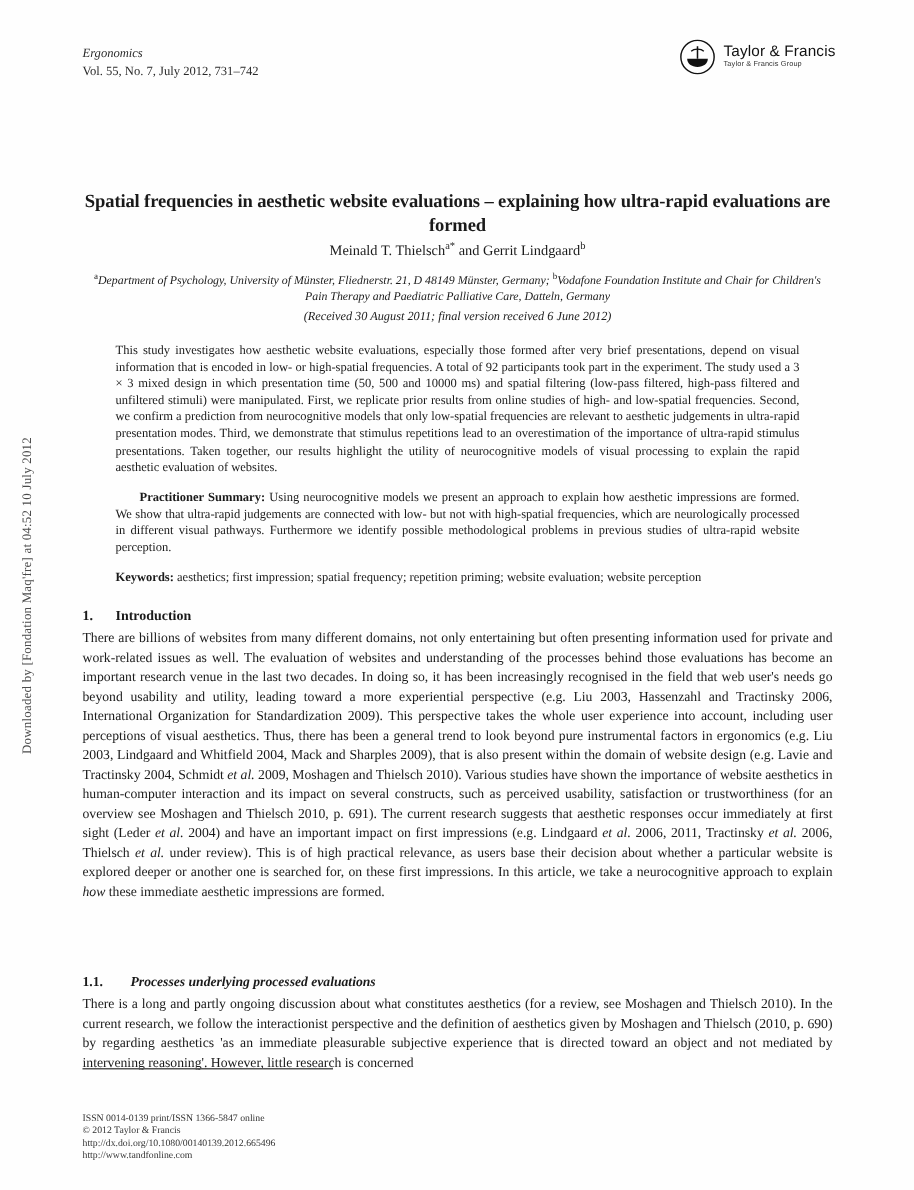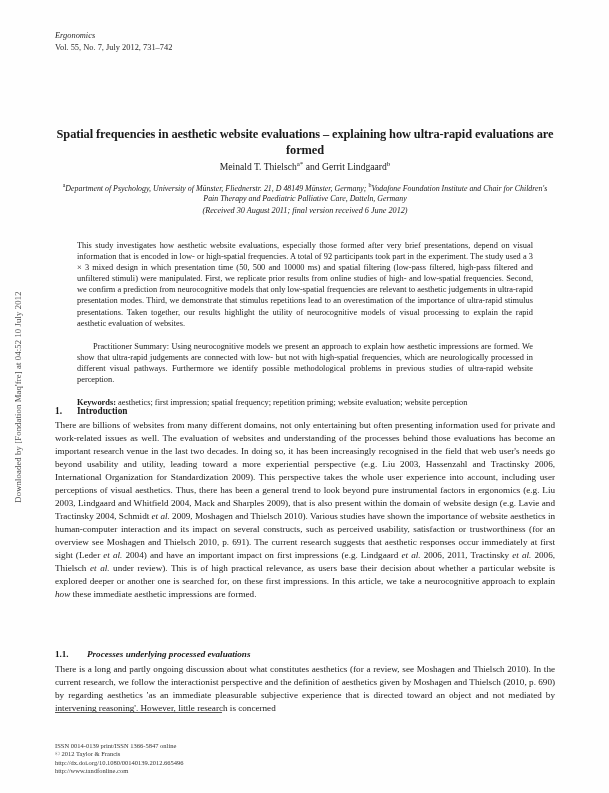--- a/index.html
+++ b/index.html
@@ -147,22 +147,22 @@
   
   .abstract {
     position: absolute;
     left: 22px;
     top: 228px;
     width: 456px;
     font-size: 8.35px;
     line-height: 11.1px;
     text-align: justify;
   }
-  .abstract p { margin: 12px 0 9px 0; }
-  .abstract .lead { font-weight: normal; padding-left: 16px; }
+  .abstract p { margin: 0 0 9px 0; }
+  .abstract .lead { font-weight: bold; padding-left: 16px; }
   .abstract .kw { font-weight: bold; }
 
   
   .sec-head {
     position: absolute;
     left: 0;
     width: 500px;
     font-size: 9.3px;
     font-weight: bold;
   }
@@ -226,20 +226,32 @@
     <span>Downloaded by [Fondation Maq'fre] at 04:52 10 July 2012</span>
   </div>
 
   <div class="content">
 
     <div class="journal-head">
       <span class="journal-name">Ergonomics</span>
       <span class="journal-issue">Vol. 55, No. 7, July 2012, 731–742</span>
     </div>
 
+    <div class="tf-logo">
+      <svg class="tf-mark" viewBox="0 0 40 40">
+        <circle cx="20" cy="20" r="18.5" fill="none" stroke="#111" stroke-width="1.6"></circle>
+        <path d="M8.5 22 C8.5 27.5 13.5 31 20 31 C26.5 31 31.5 27.5 31.5 22 Z" fill="#111"></path>
+        <path d="M20 8 L20 22" stroke="#111" stroke-width="1.7" fill="none"></path>
+        <path d="M13 13.5 C16 10.5 24 10.5 27 13.5" stroke="#111" stroke-width="1.5" fill="none"></path>
+      </svg>
+      <span class="tf-words">
+        <span class="tf-name">Taylor &amp; Francis</span>
+        <span class="tf-sub">Taylor &amp; Francis Group</span>
+      </span>
+    </div>
 
     <div class="title">Spatial frequencies in aesthetic website evaluations – explaining how ultra-rapid evaluations are formed</div>
 
     <div class="authors"><span>Meinald T. Thielsch</span><sup>a*</sup><span> and Gerrit Lindgaard</span><sup>b</sup></div>
 
     <div class="affil"><sup>a</sup><span>Department of Psychology, University of Münster, Fliednerstr. 21, D 48149 Münster, Germany; </span><sup>b</sup><span>Vodafone Foundation Institute and Chair for Children's Pain Therapy and Paediatric Palliative Care, Datteln, Germany</span></div>
 
     <div class="received">(Received 30 August 2011; final version received 6 June 2012)</div>
 
     <div class="abstract">

